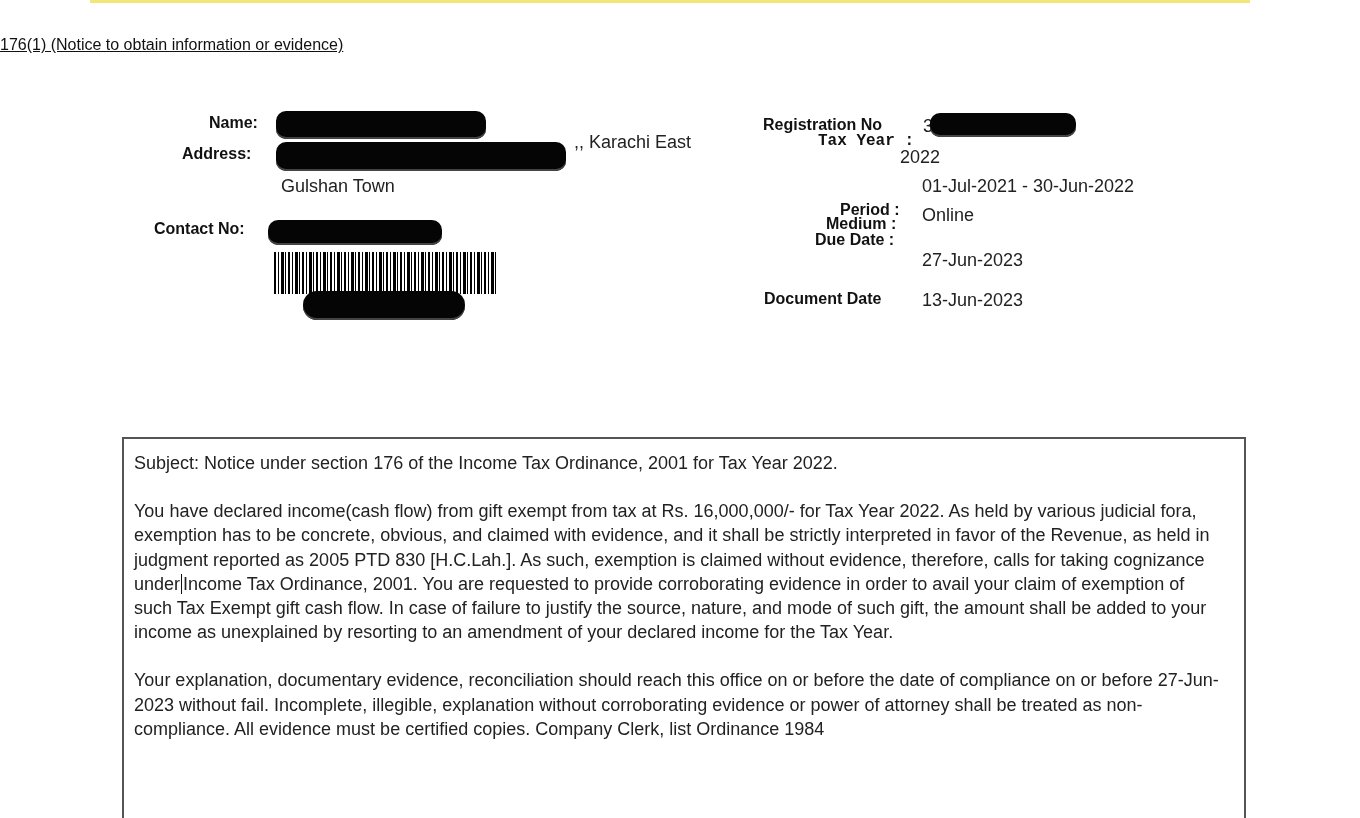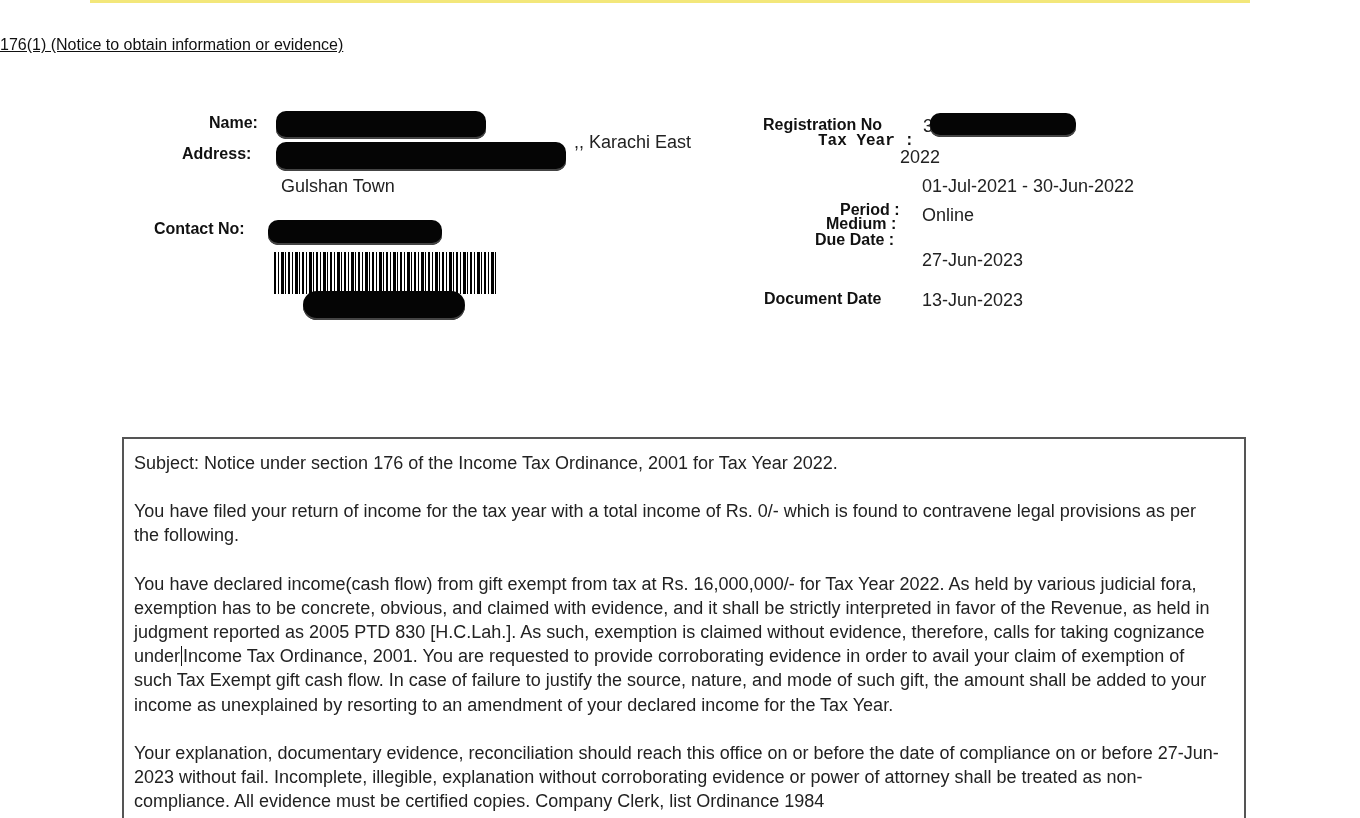--- a/index.html
+++ b/index.html
@@ -78,16 +78,15 @@
 <div class="val" style="left:922px; top:205px;">Online</div>
 
 <div class="lbl" style="left:815px; top:231px;">Due Date :</div>
 <div class="val" style="left:922px; top:250px;">27-Jun-2023</div>
 
 <div class="lbl" style="left:764px; top:290px;">Document Date</div>
 <div class="val" style="left:922px; top:290px;text-align:center;">13-Jun-2023</div>
 
 <div class="notice-box">
   <p>Subject: Notice under section 176 of the Income Tax Ordinance, 2001 for Tax Year 2022.</p>
-  <p>You have filed your return of income for the tax year with a total income of Rs. 0/- which is found to contravene legal provisions as per the following.</p>
   <p><span>You have declared income(cash flow) from gift exempt from tax at Rs. 16,000,000/- for Tax Year 2022. As held by various judicial fora, exemption has to be concrete, obvious, and claimed with evidence, and it shall be strictly interpreted in favor of the Revenue, as held in judgment reported as 2005 PTD 830 [H.C.Lah.]. As such, exemption is claimed without evidence, therefore, calls for taking cognizance under</span><span class="cursor-mark"></span><span>Income Tax Ordinance, 2001. You are requested to provide corroborating evidence in order to avail your claim of exemption of such Tax Exempt gift cash flow. In case of failure to justify the source, nature, and mode of such gift, the amount shall be added to your income as unexplained by resorting to an amendment of your declared income for the Tax Year.</span></p>
   <p>Your explanation, documentary evidence, reconciliation should reach this office on or before the date of compliance on or before 27-Jun-2023 without fail. Incomplete, illegible, explanation without corroborating evidence or power of attorney shall be treated as non-compliance. All evidence must be certified copies. Company Clerk, list Ordinance 1984</p>
 </div>
 
 </body></html>

